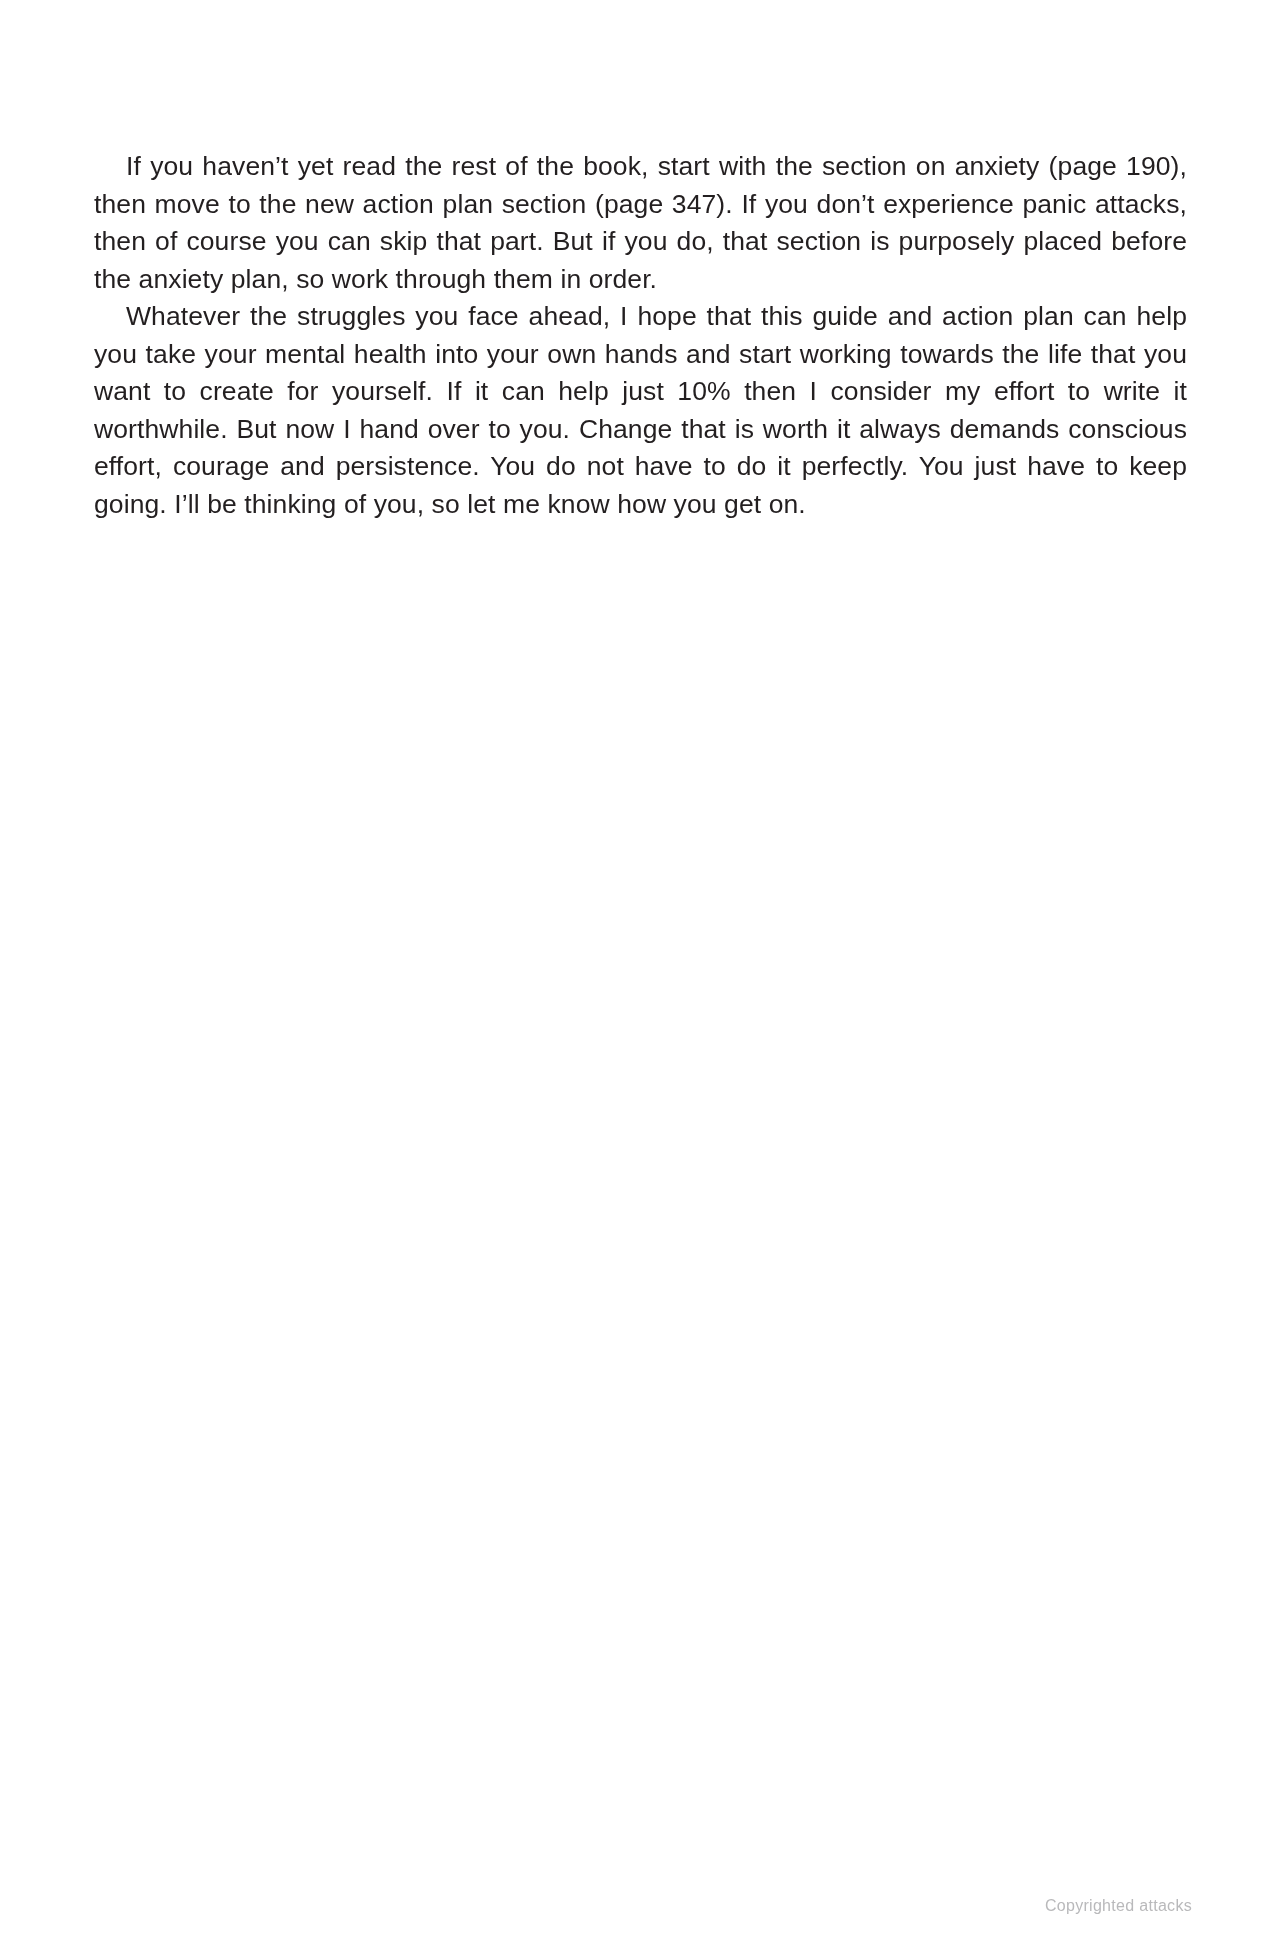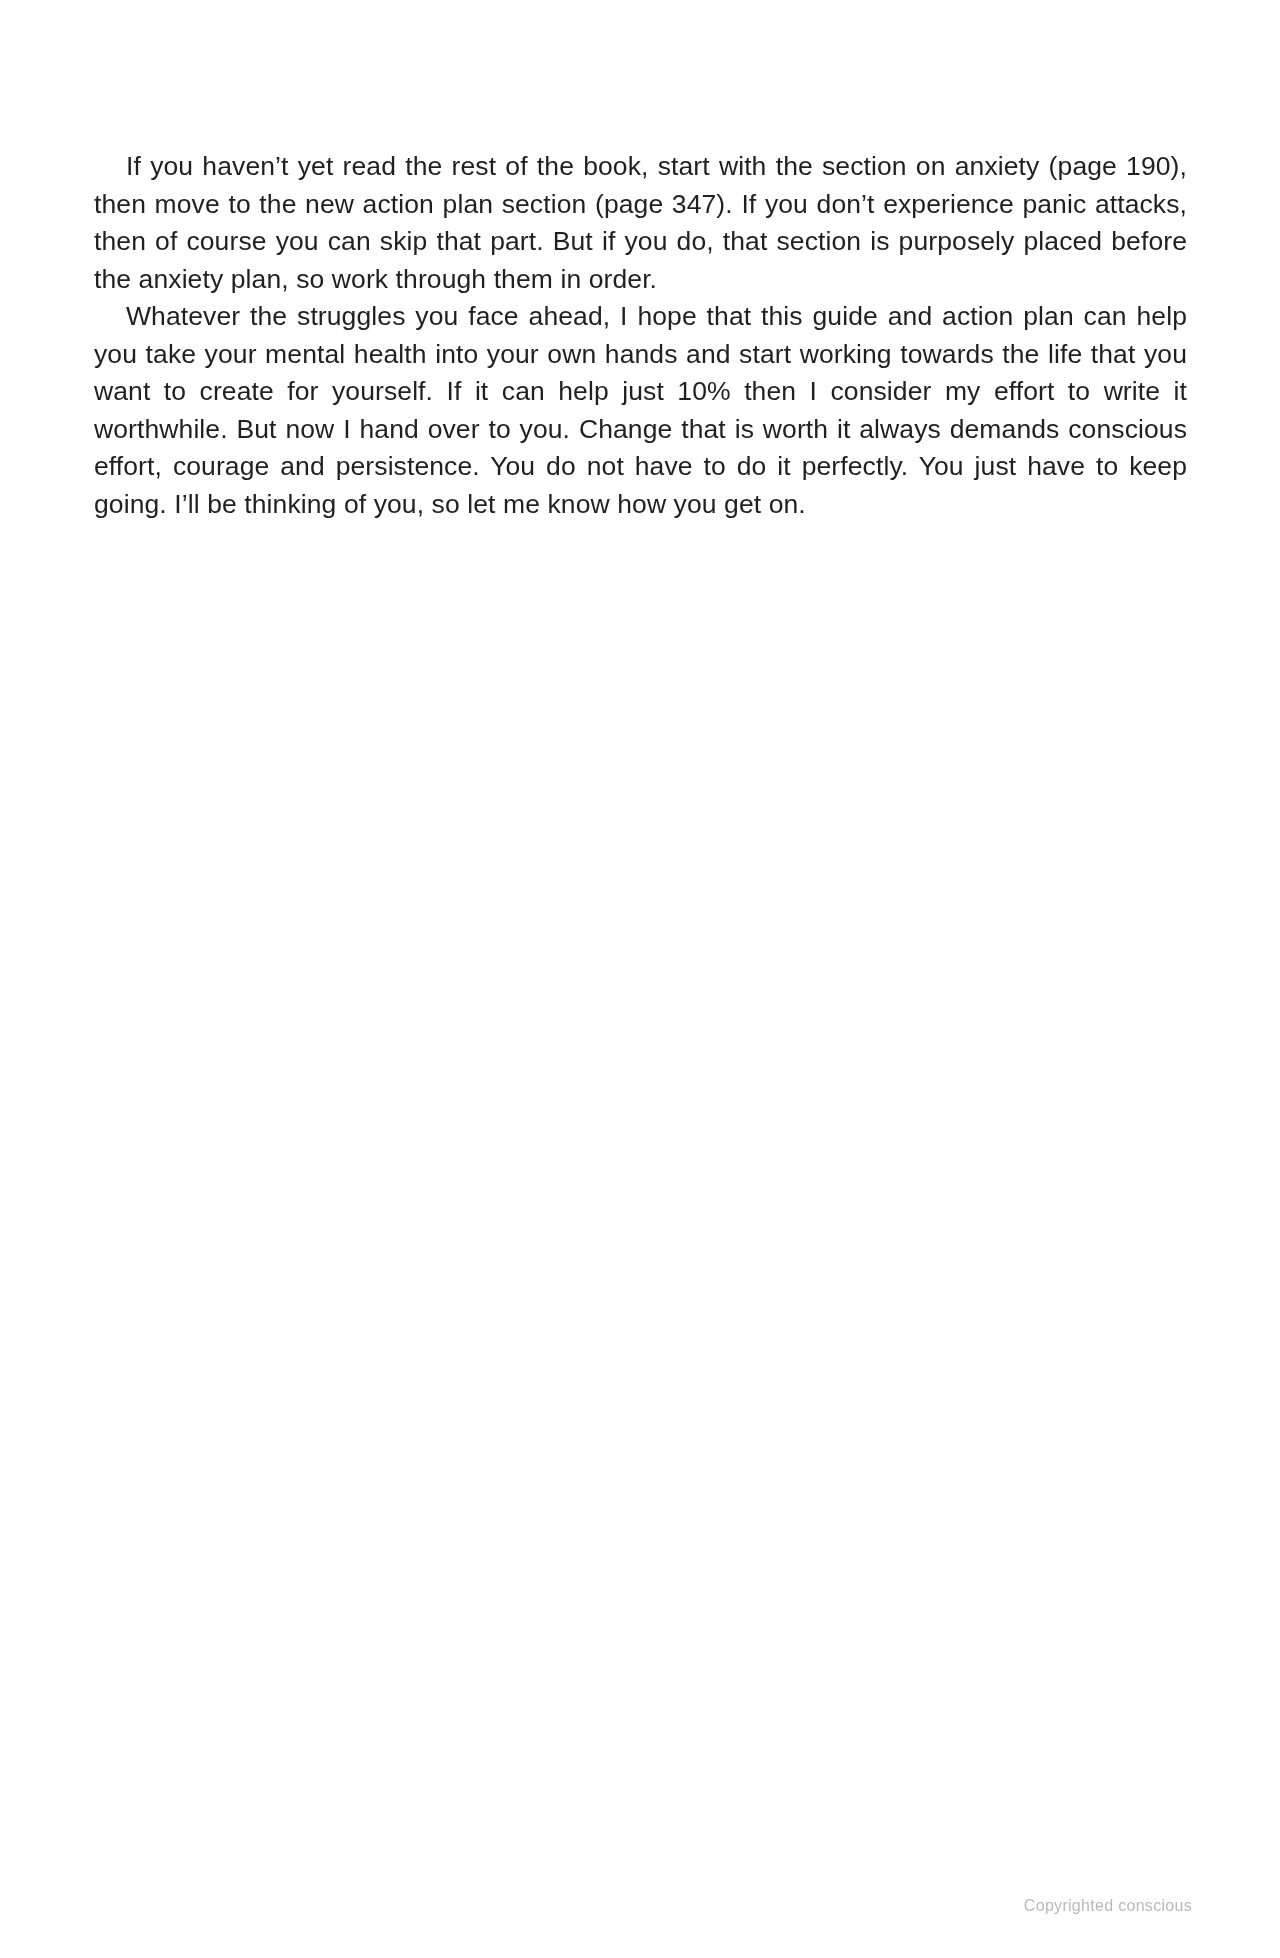--- a/index.html
+++ b/index.html
@@ -58,15 +58,15 @@
 </head>
 <body>
 
 <div class="page">
 
   <div class="text-block">
     <p class="para indent">If you haven’t yet read the rest of the book, start with the section on anxiety (page 190), then move to the new action plan section (page 347). If you don’t experience panic attacks, then of course you can skip that part. But if you do, that section is purposely placed before the anxiety plan, so work through them in order.</p>
     <p class="para indent">Whatever the struggles you face ahead, I hope that this guide and action plan can help you take your mental health into your own hands and start working towards the life that you want to create for yourself. If it can help just 10% then I consider my effort to write it worthwhile. But now I hand over to you. Change that is worth it always demands conscious effort, courage and persistence. You do not have to do it perfectly. You just have to keep going. I’ll be thinking of you, so let me know how you get on.</p>
   </div>
 
-  <div class="watermark">Copyrighted conscious</div>
+  <div class="watermark">Copyrighted attacks</div>
 
 </div>
 
 </body></html>

